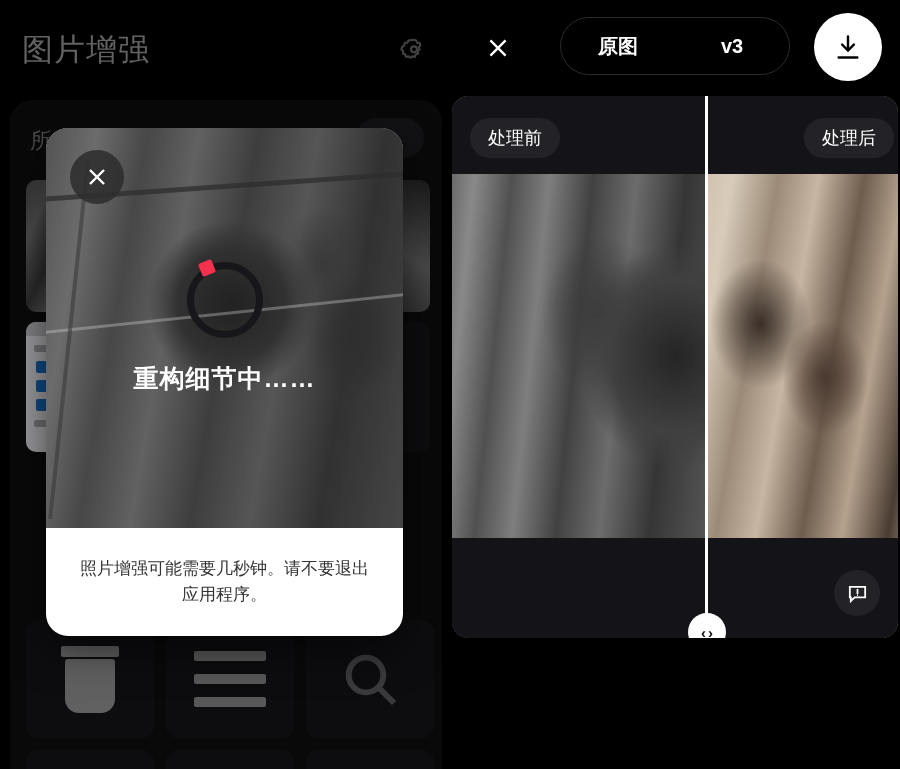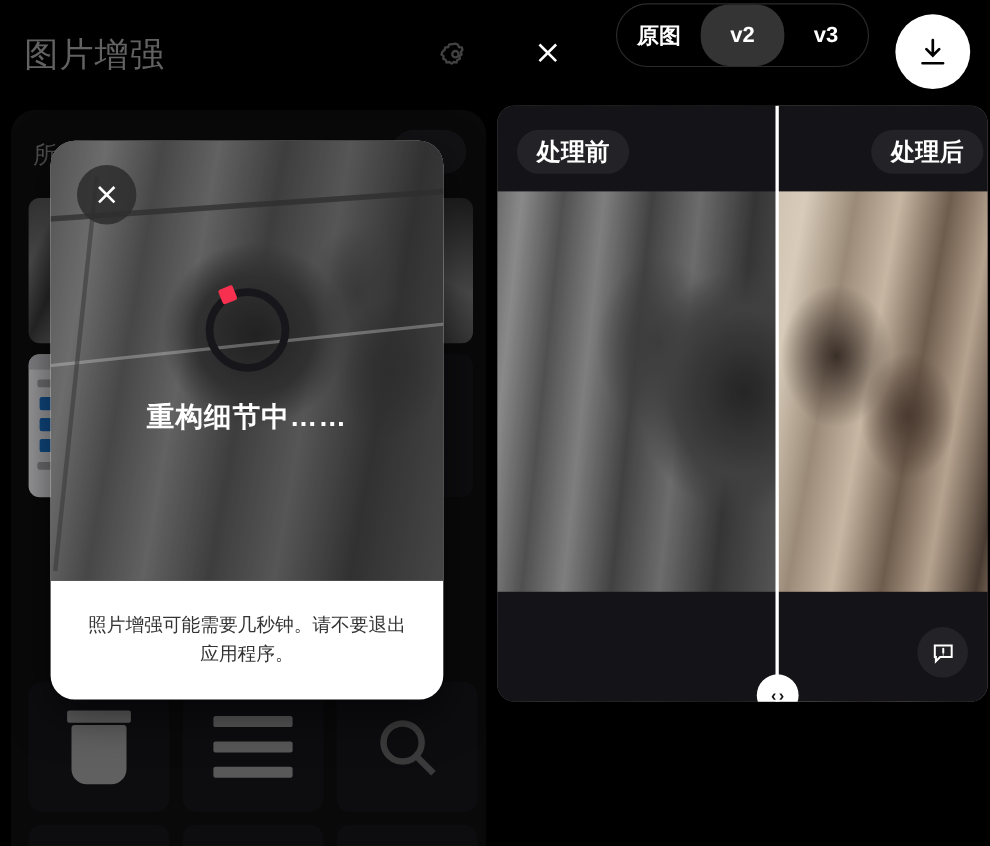--- a/index.html
+++ b/index.html
@@ -68,40 +68,40 @@
   .spin-text{margin-top:24px;font-size:25px;font-weight:bold;color:#fff;letter-spacing:1px;}
   .modal-msg{height:108px;display:flex;align-items:center;justify-content:center;padding:16px 26px;box-sizing:border-box;}
   .modal-msg p{margin:0;text-align:center;font-size:17px;line-height:1.55;color:#333;}
   .modal-scroll{position:absolute;left:378px;top:195px;width:20px;height:124px;background:#7d7d80;border-radius:9px;}
 
   
   .right{position:relative;width:450px;height:769px;background:#000;}
   .r-top{position:relative;height:96px;display:flex;align-items:center;}
   .x-btn{position:absolute;left:22px;top:22px;width:52px;height:52px;display:flex;align-items:center;justify-content:center;}
   .x-btn svg{width:26px;height:26px;}
-  .seg{position:absolute;left:110px;top:3px;width:230px;height:58px;border:1.5px solid #2b2b2b;border-radius:29px;display:flex;align-items:center;box-sizing:border-box;}
+  .seg{position:absolute;left:110px;top:17px;width:230px;height:58px;border:1.5px solid #2b2b2b;border-radius:29px;display:flex;align-items:center;box-sizing:border-box;}
   .seg-item{flex:1;height:100%;display:flex;align-items:center;justify-content:center;font-size:20px;font-weight:bold;color:#fff;border-radius:26px;}
   .seg-item.active{background:#343434;}
   .dl-btn{position:absolute;right:18px;top:13px;width:68px;height:68px;border-radius:50%;background:#fff;display:flex;align-items:center;justify-content:center;}
   .dl-btn svg{width:28px;height:28px;}
 
   .compare{position:absolute;left:2px;top:96px;width:446px;height:542px;background:#141418;border-radius:16px;overflow:hidden;}
   .c-before,.c-after{position:absolute;top:0;height:542px;}
   .c-before{left:0;width:255px;background:
       radial-gradient(ellipse 130px 150px at 88% 48%, #1d1d1d 0%, #3a3a3a 50%, rgba(0,0,0,0) 75%),
       radial-gradient(ellipse 80px 110px at 58% 40%, #343434 0%, rgba(0,0,0,0) 72%),
       linear-gradient(96deg,#5d5d5d 0%,#8a8a8a 10%,#4c4c4c 22%,#7e7e7e 34%,#3c3c3c 48%,#6a6a6a 62%,#2f2f2f 78%,#585858 100%);
       filter:saturate(0) contrast(.92) blur(.4px);}
   .c-after{left:255px;width:191px;background:
       radial-gradient(ellipse 70px 90px at 28% 42%, #3a2f28 0%, rgba(0,0,0,0) 72%),
       radial-gradient(ellipse 60px 80px at 62% 52%, #4a3a30 0%, rgba(0,0,0,0) 72%),
       linear-gradient(100deg,#cdbfae 0%,#d8cbb9 14%,#9b8a78 30%,#c7b6a2 44%,#6e5c4d 60%,#b5a28e 74%,#4a3c32 90%,#a08d79 100%);}
   .c-topband{position:absolute;left:0;top:0;width:446px;height:78px;background:#141418;}
   .c-botband{position:absolute;left:0;bottom:0;width:446px;height:100px;background:#141418;}
-  .pill{position:absolute;top:22px;height:40px;border-radius:20px;background:#232327;display:flex;align-items:center;padding:0 18px;font-size:22px;font-weight:bold;color:#fff;}
+  .pill{position:absolute;top:22px;height:40px;border-radius:20px;background:#232327;display:flex;align-items:center;padding:0 18px;font-size:18px;font-weight:normal;color:#fff;}
   .pill-before{left:18px;}
   .pill-after{right:4px;}
   .divider{position:absolute;left:253px;top:0;width:3px;height:542px;background:#fff;}
   .handle{position:absolute;left:236px;top:517px;width:38px;height:38px;border-radius:50%;background:#fff;display:flex;align-items:center;justify-content:center;gap:2px;color:#111;font-size:15px;font-weight:bold;}
   .fb-btn{position:absolute;right:18px;bottom:22px;width:46px;height:46px;border-radius:50%;background:#232327;display:flex;align-items:center;justify-content:center;}
   .fb-btn svg{width:23px;height:23px;}
 
   .tools{position:absolute;left:0;top:650px;width:450px;display:flex;justify-content:center;gap:50px;}
   .tool{width:150px;display:flex;flex-direction:column;align-items:center;}
   .tool-icon-wrap{position:relative;width:72px;height:48px;display:flex;align-items:center;justify-content:center;}
@@ -206,21 +206,20 @@
 
     <div class="r-top">
       <div class="x-btn">
         <svg viewBox="0 0 24 24" stroke="#fff" stroke-width="2.2" fill="none">
           <path d="M5 5l14 14M19 5L5 19"></path>
         </svg>
       </div>
 
       <div class="seg">
         <div class="seg-item">原图</div>
-        <div class="seg-item active">v2</div>
         <div class="seg-item">v3</div>
       </div>
 
       <div class="dl-btn">
         <svg viewBox="0 0 24 24" stroke="#000" stroke-width="2.1" fill="none" stroke-linecap="round">
           <path d="M12 3v11M7 10l5 5 5-5M4 21h16"></path>
         </svg>
       </div>
     </div>
 

